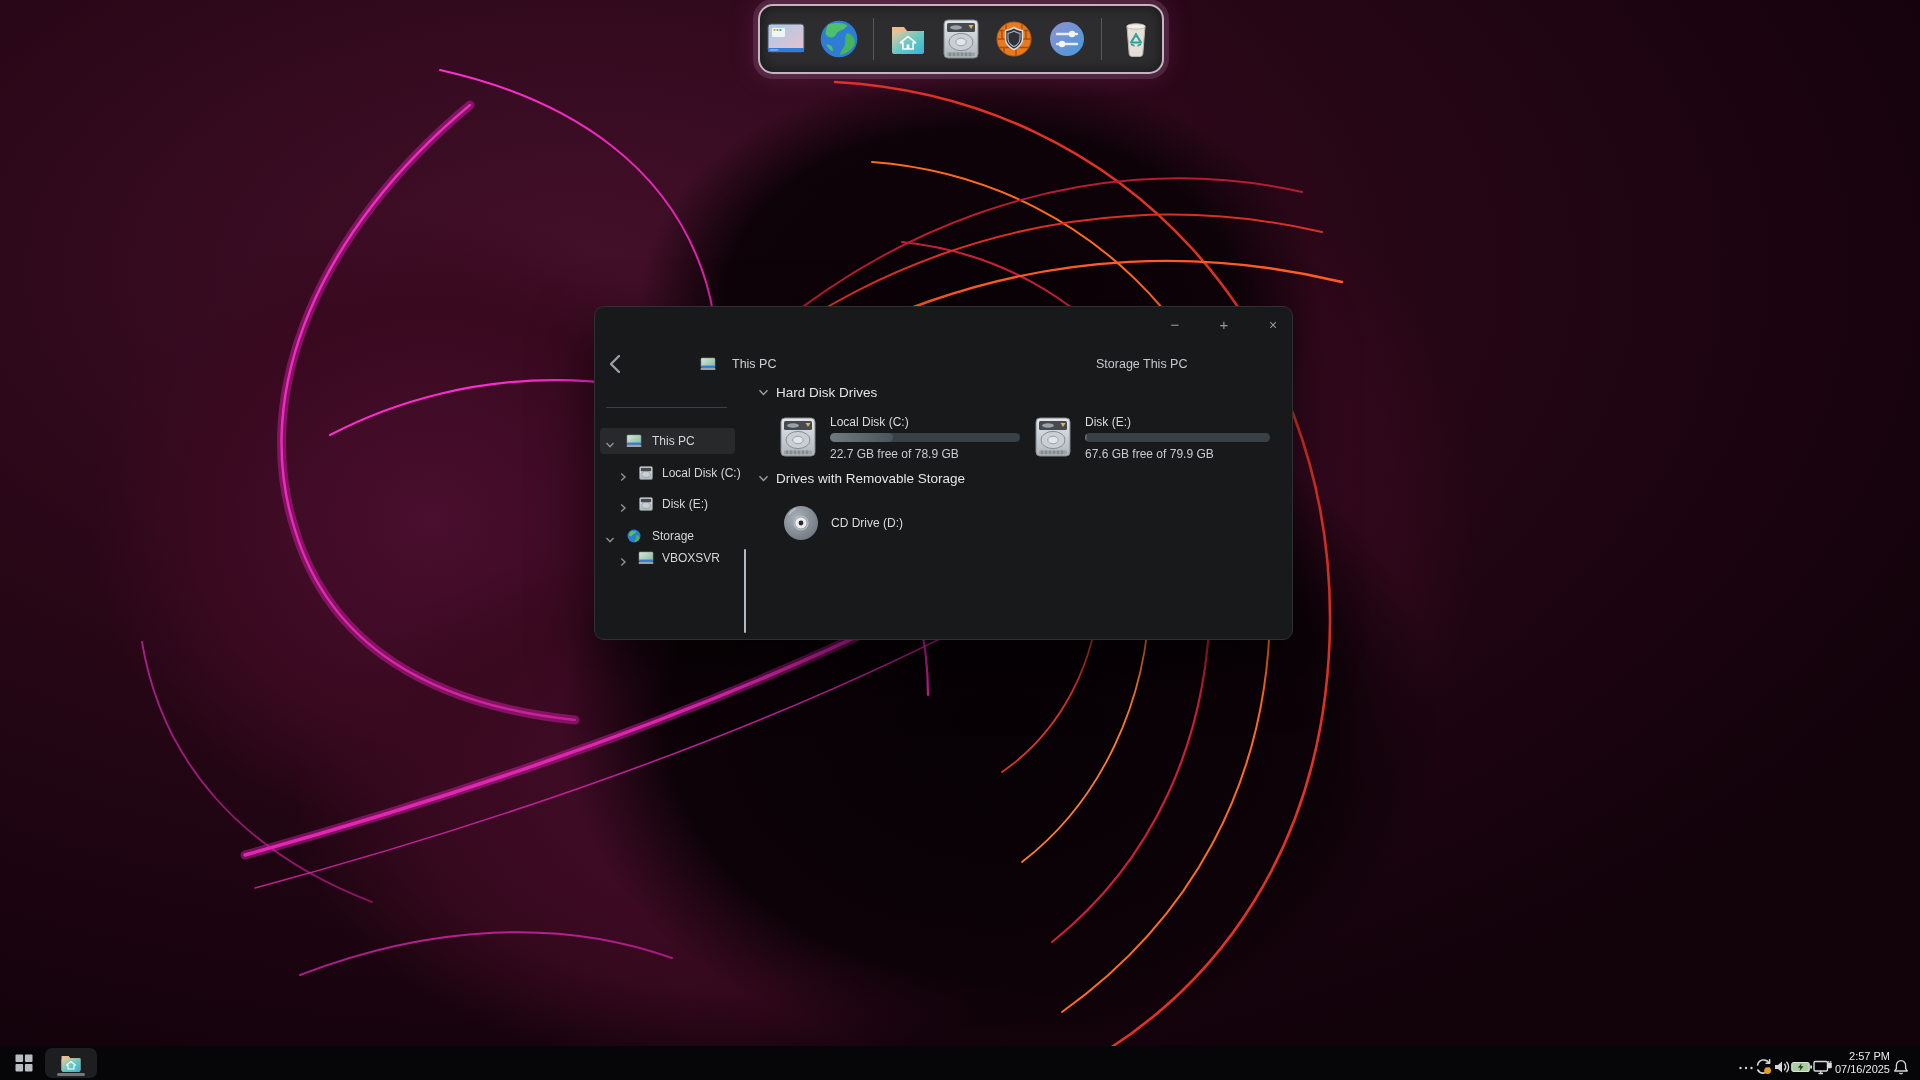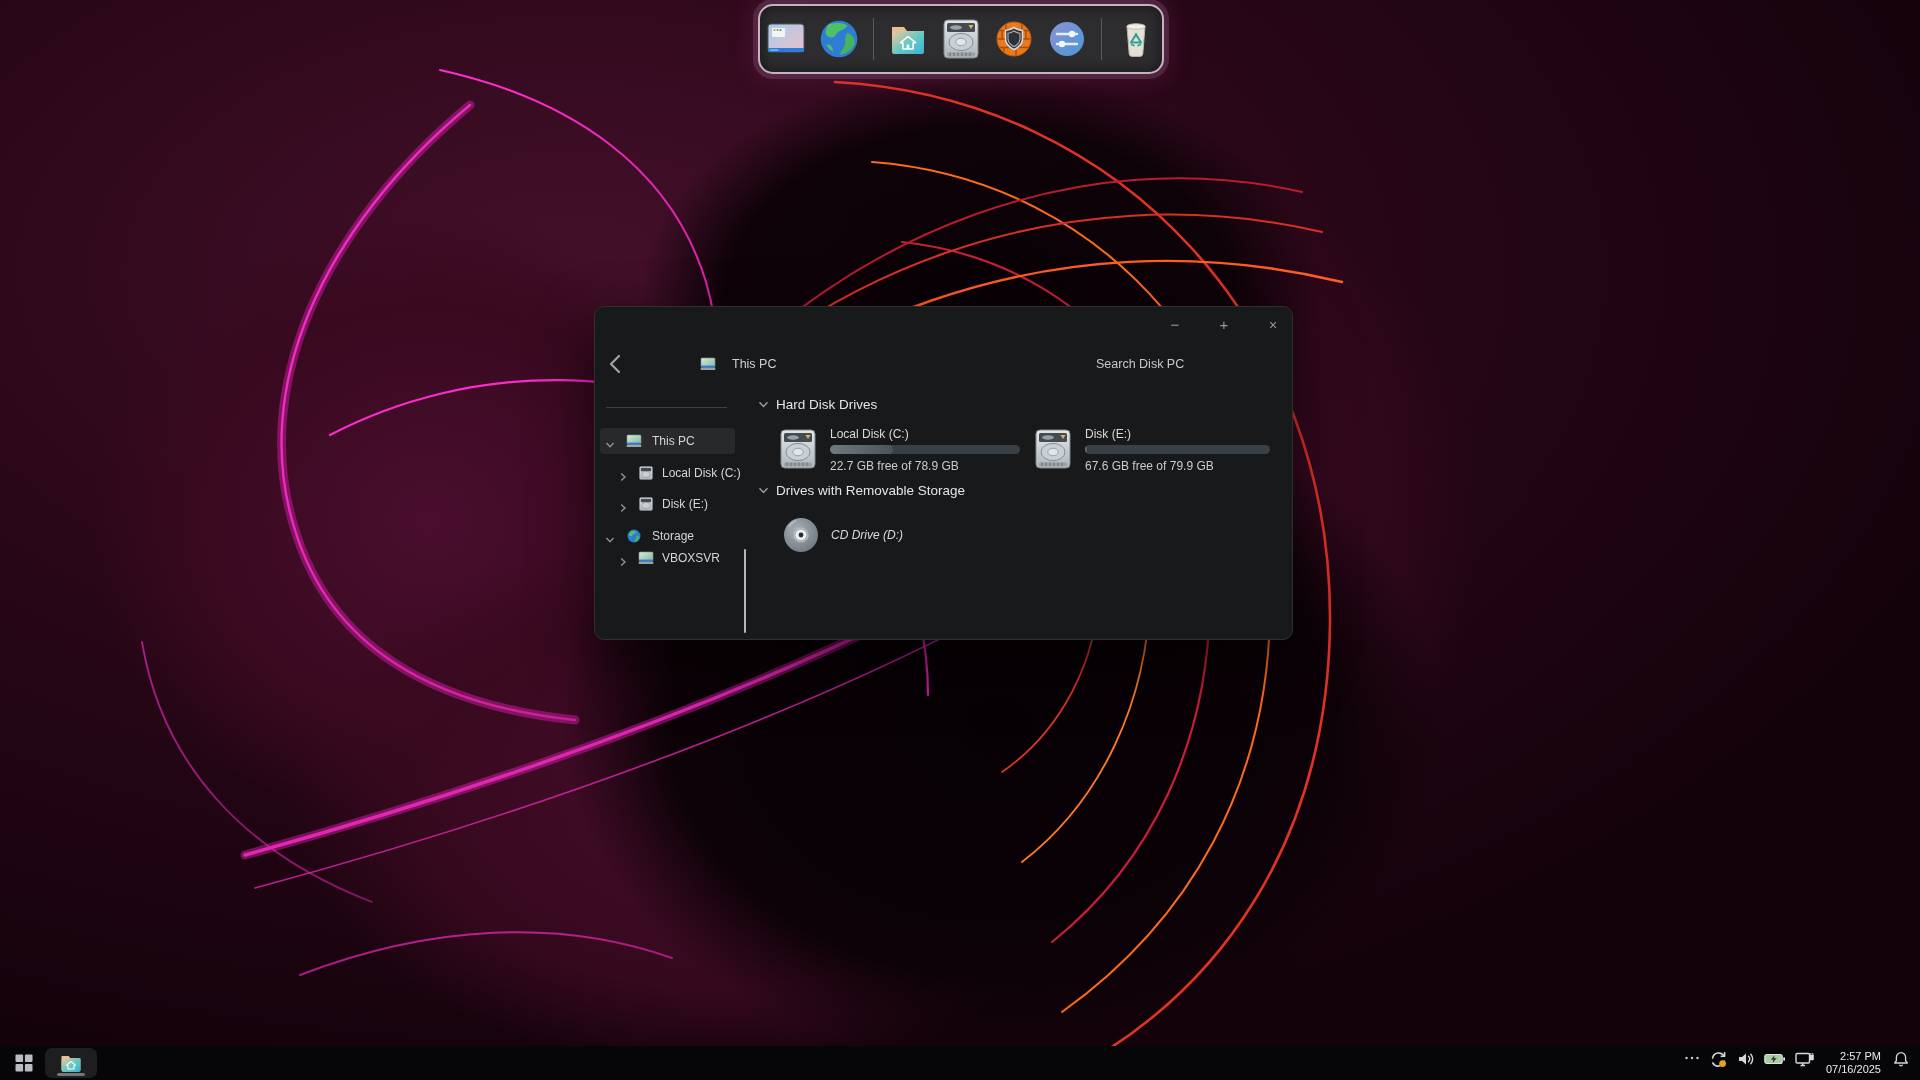--- a/index.html
+++ b/index.html
@@ -35,44 +35,44 @@
   .tree-row{position:absolute;left:0;width:150px;height:26px;cursor:pointer;}
   .tree-row.selected{background:#27292b;border-radius:4px;left:5px;width:135px;}
   .tree-row.selected .t-chev{left:5px}.tree-row.selected .t-icon{left:26px}.tree-row.selected .t-label{left:52px}
   .t-chev{position:absolute;top:8px;width:10px;height:10px;}
   .t-icon{position:absolute;top:5px;width:16px;height:16px;}
   .t-label{position:absolute;top:0;height:26px;line-height:26px;font-size:12px;color:#d3d5d7;white-space:nowrap;}
   .lvl0 .t-chev{left:10px}.lvl0 .t-icon{left:31px}.lvl0 .t-label{left:57px}
   .lvl1 .t-chev{left:23px}.lvl1 .t-icon{left:43px}.lvl1 .t-label{left:67px}
   .scroll-thumb{position:absolute;left:149px;top:168px;width:2px;height:84px;background:#b2bac0;border-radius:1px;}
 
-  .main{position:absolute;left:156px;top:70px;width:543px;height:259px;}
+  .main{position:absolute;left:156px;top:58px;width:543px;height:259px;}
   .section-head{position:absolute;display:flex;align-items:center;gap:7px;cursor:pointer;}
   .sh1{left:7px;top:20px}.sh2{left:7px;top:106px}
   .section-title{font-size:13.5px;color:#e3e5e7;}
   .drive-tile{position:absolute;top:50px;width:245px;height:48px;cursor:pointer;}
   .tile1{left:25px}.tile2{left:280px}
   .d-icon{position:absolute;left:0;top:0;width:44px;height:44px;}
   .d-label{position:absolute;left:54px;top:0;font-size:12px;color:#d8dadc;white-space:nowrap;}
   .d-bar{position:absolute;left:54px;top:18px;height:9px;background:#3a4146;border-radius:5px;overflow:hidden;}
   .b1{width:190px}.b2{width:185px}
   .d-fill{height:100%;border-radius:5px;background:linear-gradient(90deg,#707b7f,#4a555b);}
   .d-free{position:absolute;left:54px;top:32px;font-size:12px;color:#c9cccf;white-space:nowrap;}
-  .cd-row{position:absolute;left:28px;top:136px;width:220px;height:46px;cursor:pointer;font-style:italic;}
+  .cd-row{position:absolute;left:28px;top:136px;width:220px;height:46px;cursor:pointer;}
   .cd-icon{position:absolute;left:0;top:0;width:44px;height:44px;}
   .cd-label{position:absolute;left:52px;top:0;height:44px;line-height:44px;font-size:12px;color:#d8dadc;}
 
   
   .taskbar{position:absolute;left:0;bottom:0;width:1920px;height:34px;background:#060608;
     display:flex;align-items:center;}
   .start-btn{margin-left:14px;width:20px;height:20px;display:flex;align-items:center;justify-content:center;cursor:pointer;}
   .task-app{margin-left:11px;width:52px;height:30px;background:#1c1e20;border-radius:7px;position:relative;
     display:flex;align-items:center;justify-content:center;cursor:pointer;}
   .task-underline{position:absolute;bottom:2px;left:12px;width:28px;height:3px;background:#73787c;border-radius:2px;}
-  .tray{margin-left:auto;display:flex;align-items:flex-start;gap:9px;margin-right:10px;}
+  .tray{margin-left:auto;display:flex;align-items:flex-end;margin-right:10px;}
   .tray-ic{display:flex;align-items:center;justify-content:center;cursor:pointer;}
   .clock{text-align:right;font-size:11px;line-height:13px;color:#e8eaec;cursor:default;margin:0 2px;}
 </style>
 </head>
 <body>
 
 <svg width="0" height="0" style="position:absolute" aria-hidden="true">
   <defs>
     <radialGradient id="bgGlow" cx="30%" cy="25%" r="80%">
       <stop offset="0%" stop-color="#44102a"></stop>
@@ -247,21 +247,21 @@
           </svg>
       </div>
       <div class="crumb-icon">
         <svg width="16" height="16" viewBox="0 0 16 16">
           <rect x="1" y="2" width="14" height="9.5" rx="1" fill="url(#gScreen)" stroke="#8a9094" stroke-width=".6"></rect>
           <rect x="1" y="9.6" width="14" height="1.9" fill="#2f7cd8"></rect>
           <rect x="0.5" y="12.2" width="15" height="1.5" rx=".7" fill="#c8cdd1"></rect>
         </svg>
       </div>
       <span class="crumb-label">This PC</span>
-      <span class="search-label">Search Disk PC</span>
+      <span class="search-label">Storage This PC</span>
     </div>
 
     <div class="sidebar">
       <div class="sidebar-sep"></div>
 
       <div class="tree-row lvl0 selected" style="top:47px">
         <span class="t-chev">
           <svg width="10" height="10" viewBox="0 0 10 10">
               <polyline points="1.5,3 5,6.8 8.5,3" fill="none" stroke="#8f9295" stroke-width="1.4"></polyline>
             </svg></span>

